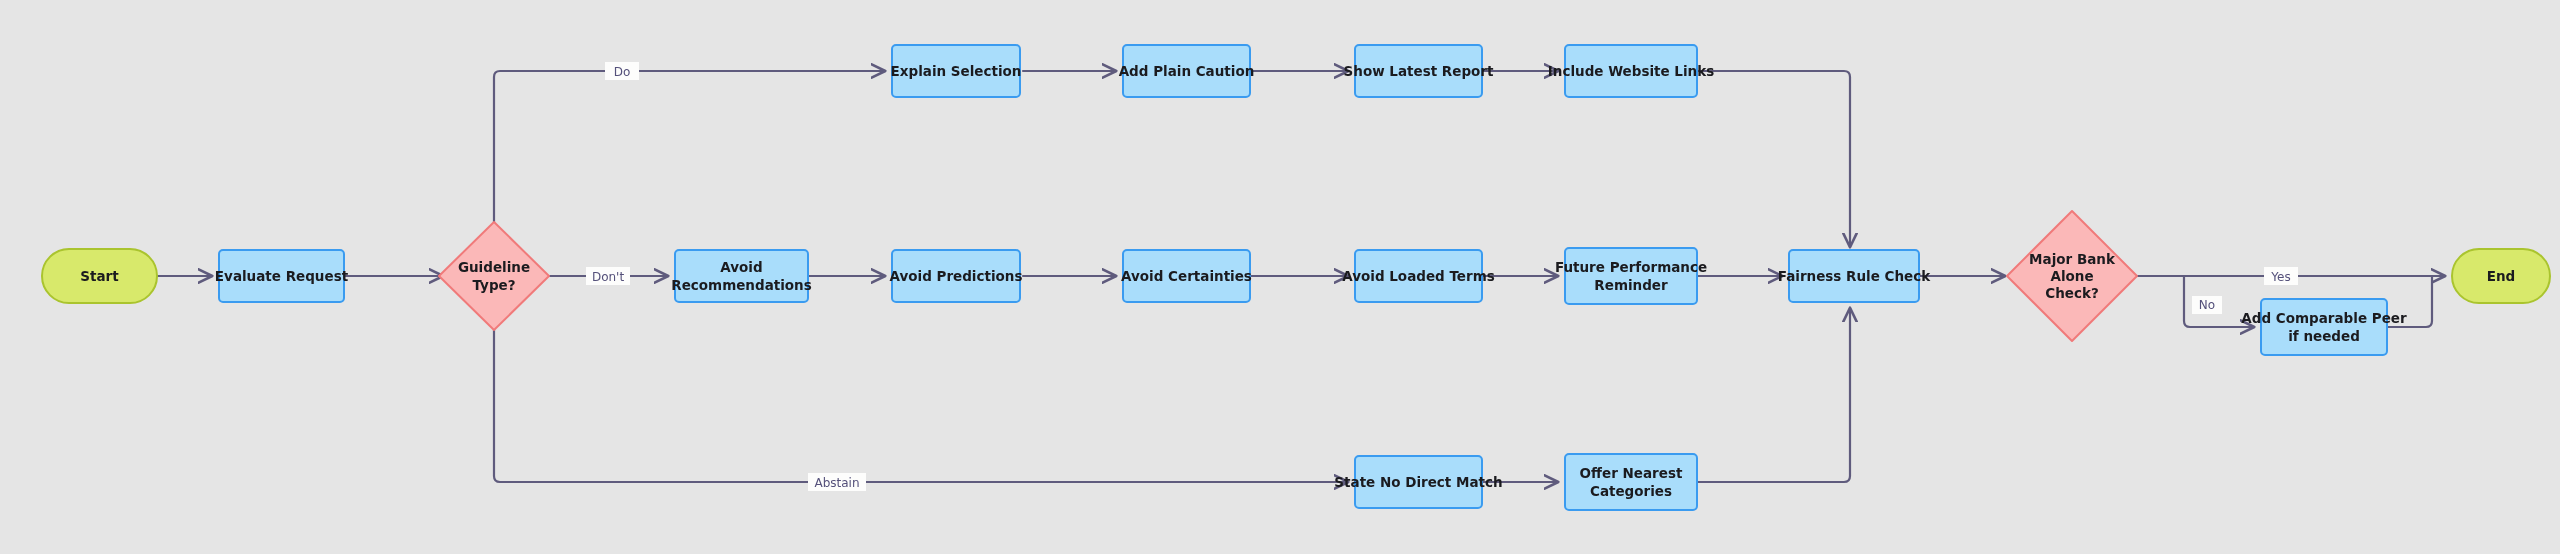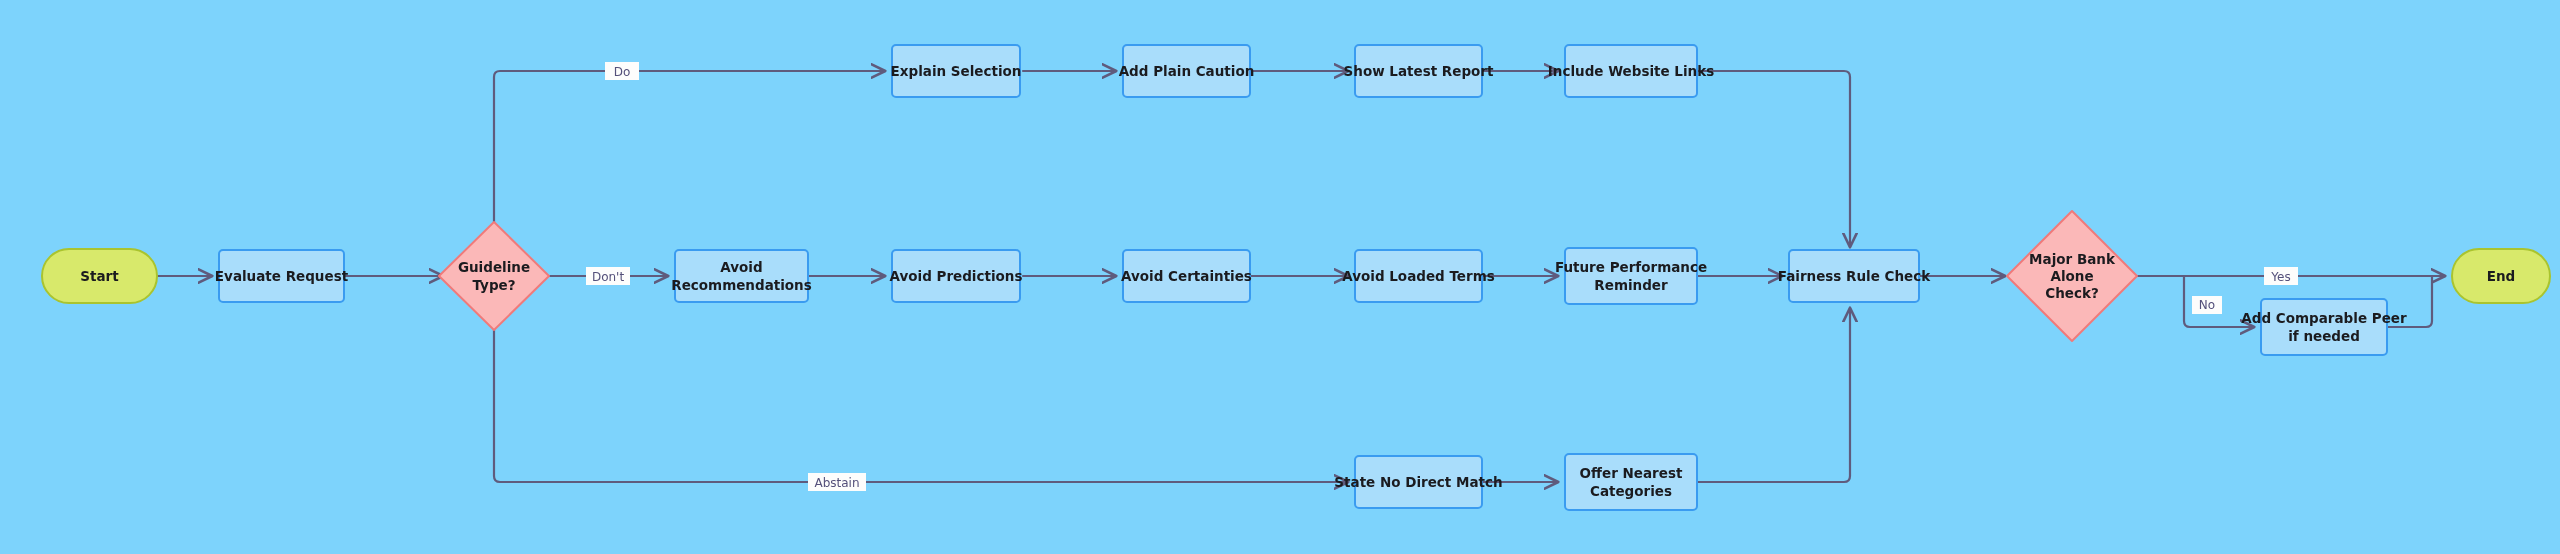--- a/index.html
+++ b/index.html
@@ -10,21 +10,21 @@
   body {
     width: 2560px;
     height: 554px;
     overflow: hidden;
     font-family: "DejaVu Sans", "Liberation Sans", sans-serif;
   }
   #flow-root {
     position: relative;
     width: 2560px;
     height: 554px;
-    background: #7dd3fc;
+    background: #e5e5e5;
   }
   svg#flow-svg {
     display: block;
     width: 2560px;
     height: 554px;
   }
   .node-label {
     font-family: "DejaVu Sans", "Liberation Sans", sans-serif;
     font-size: 13.5px;
     font-weight: bold;

